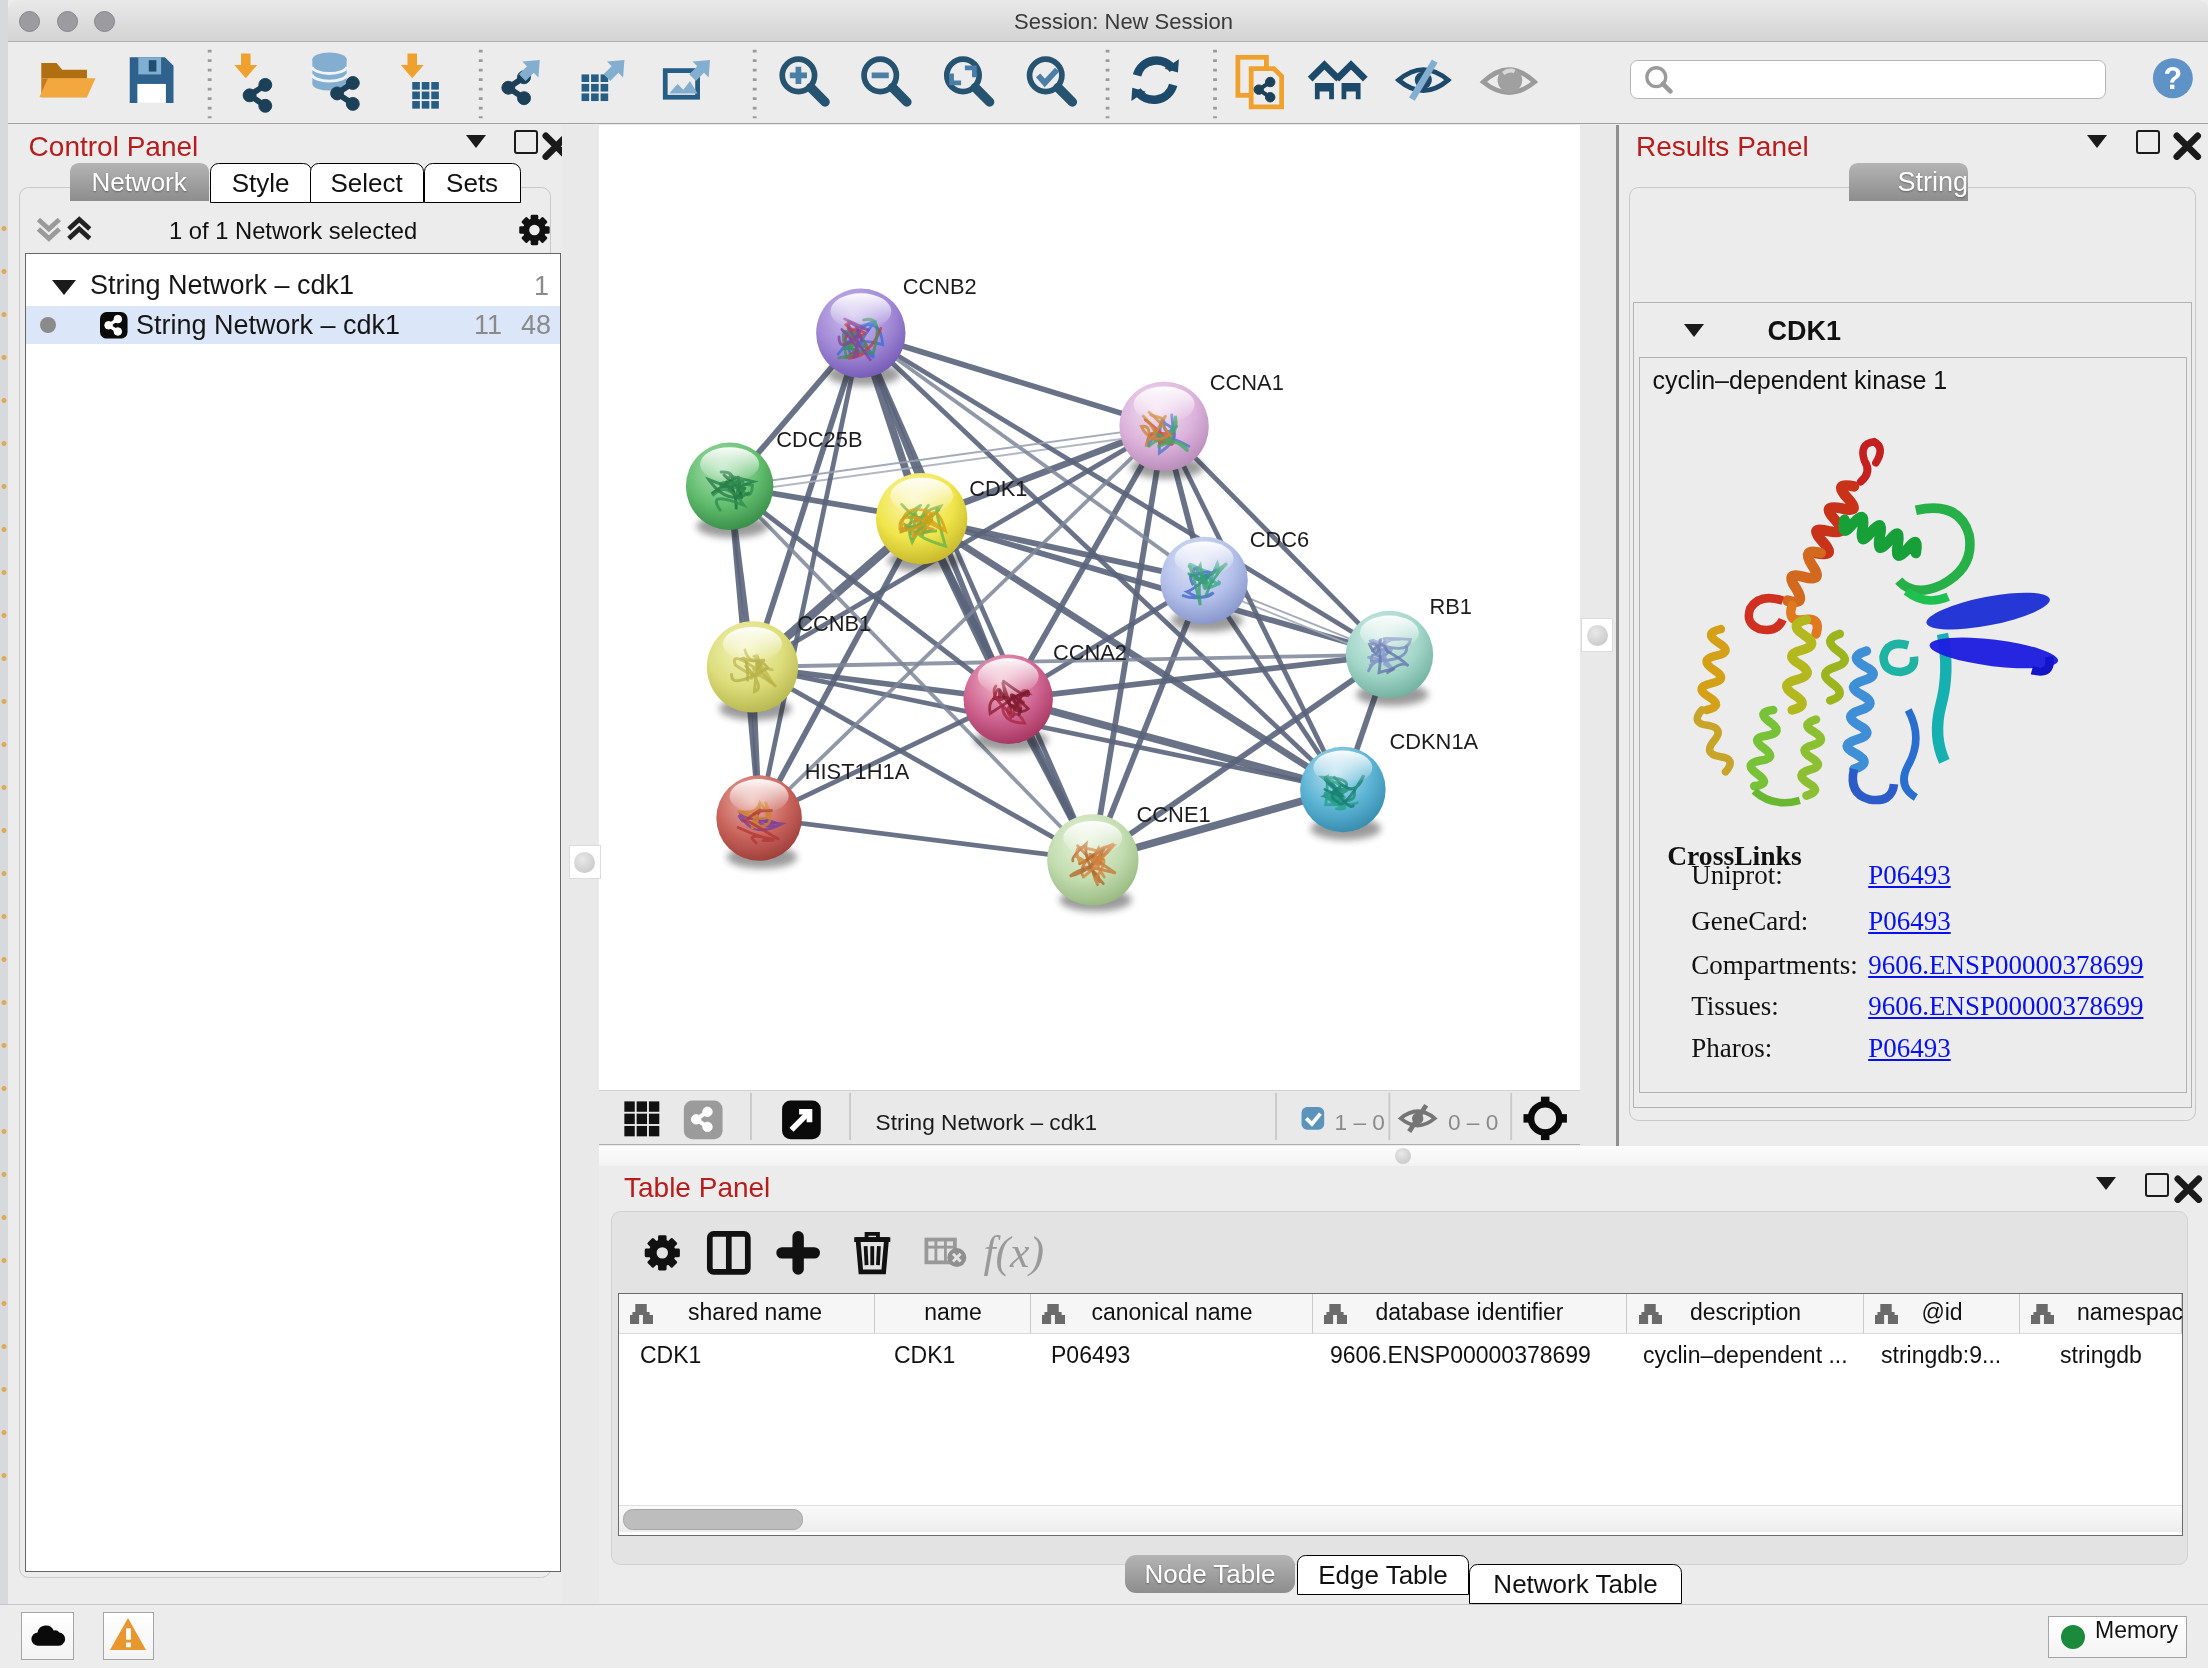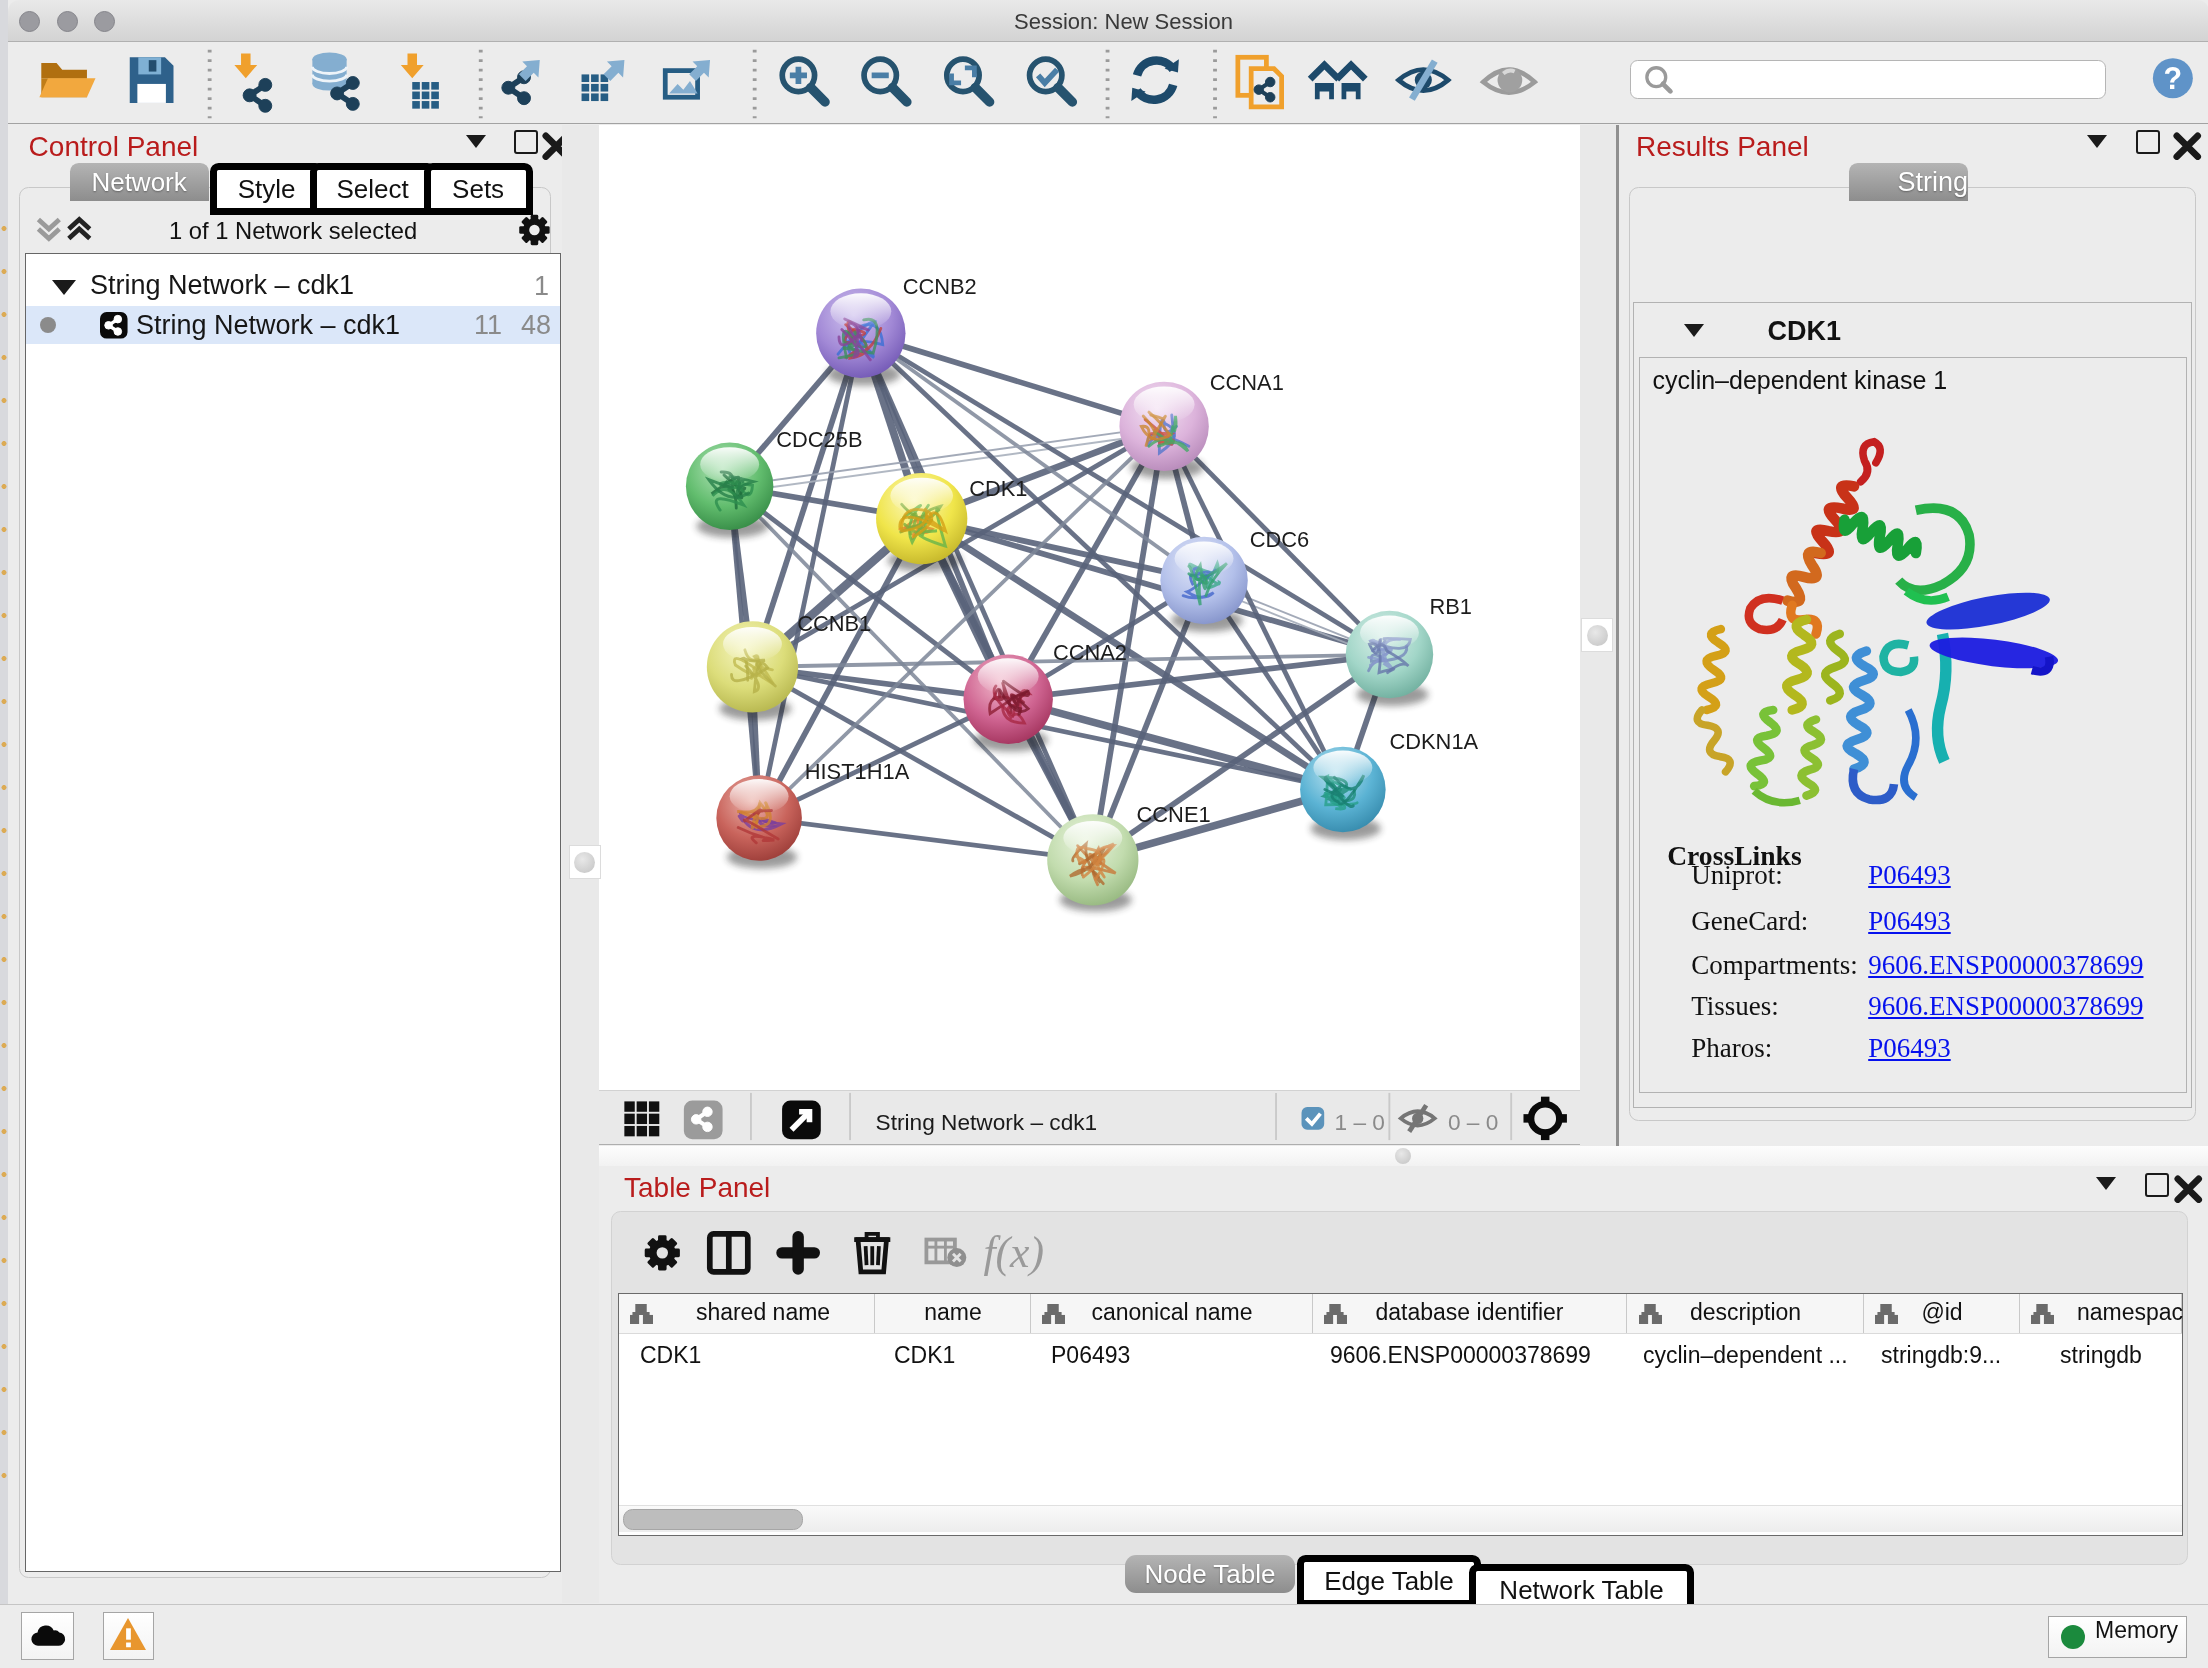--- a/index.html
+++ b/index.html
@@ -19,21 +19,21 @@
   #searchbox{left:1630px;top:60px;width:474px;height:37px;background:#fff;
     border:1.9px solid #b5b5b5;border-radius:7.6px;}
   
   .ptitle{font-size:28px;color:#b91c1c;}
   .tri{width:0;height:0;border-left:10.5px solid transparent;border-right:10.5px solid transparent;
        border-top:13.3px solid #1a1a1a;}
   .winbox{width:20px;height:20px;border:2.9px solid #1a1a1a;border-radius:2.9px;background:transparent;}
   .tab{height:38px;border-radius:8.6px 8.6px 0 0;font-size:26px;text-align:center;line-height:38px;}
   .tabsel{background:linear-gradient(#b4b4b4,#8d8d8d);color:#fff;
           text-shadow:0 1px 1.9px rgba(0,0,0,.35);}
-  .tabun{background:#fff;color:#111;border:7px solid #000000;}
+  .tabun{background:#fff;color:#111;border:1px solid #000000;}
   .tcbox{border:1.9px solid #c8c8c8;border-radius:9.5px;}
   
   #cp-list{left:25px;top:253px;width:534px;height:1317px;background:#fff;border:1.9px solid #666;}
   #cp-row2{left:0px;top:52px;width:534px;height:38px;background:#dbe7f9;}
   .gname{font-size:27px;color:#161616;}
   .gnum{font-size:27px;color:#8a8a8a;}
   
   #netcanvas{left:599px;top:125px;width:981px;height:965px;background:#fff;}
   #netbar{left:599px;top:1090px;width:981px;height:53px;background:#e9e9e9;
     border-top:1px solid #d2d2d2;border-bottom:1.9px solid #aeaeae;}
@@ -690,21 +690,21 @@
           <line x1="-8" y1="-11" x2="-8" y2="13" stroke="#999" stroke-width="3"></line>
           <line x1="2" y1="-11" x2="2" y2="13" stroke="#999" stroke-width="3"></line>
           <circle cx="14" cy="8" r="10" fill="#8f8f8f"></circle>
           <path d="M10,4 l8,8 M18,4 l-8,8" stroke="#e3e3e3" stroke-width="3"></path>
         </g>
         <text x="390" y="58" font-family="Liberation Serif" font-style="italic" font-size="46" fill="#9a9a9a">f(x)</text>
       </svg></div>
   <div id="ttable" class="abs">
       <div class="thead abs" style="left:0;top:0;width:1563px;"></div>
       <div class="thcell abs" style="left:0px;width:255px;"></div>
-      <div class="thlabel abs" style="left:16px;width:256px;">shared name</div>
+      <div class="thlabel abs" style="left:8px;width:256px;">shared name</div>
       <svg class="abs" style="left:11.4px;top:9.5px;" width="23" height="20" viewBox="0 0 24 21">
         <g fill="none" stroke="#6b6b6b" stroke-width="3">
           <rect x="7" y="0" width="9" height="7" fill="#6b6b6b"></rect>
           <rect x="0" y="13" width="8" height="7" fill="#6b6b6b"></rect>
           <rect x="15" y="13" width="8" height="7" fill="#6b6b6b"></rect>
           <path d="M11,7 v3 M4,13 v-3 h15 v3"></path>
         </g>
       </svg>
       <div class="thcell abs" style="left:256px;width:155px;"></div>
       <div class="thlabel abs" style="left:256px;width:156px;">name</div>

